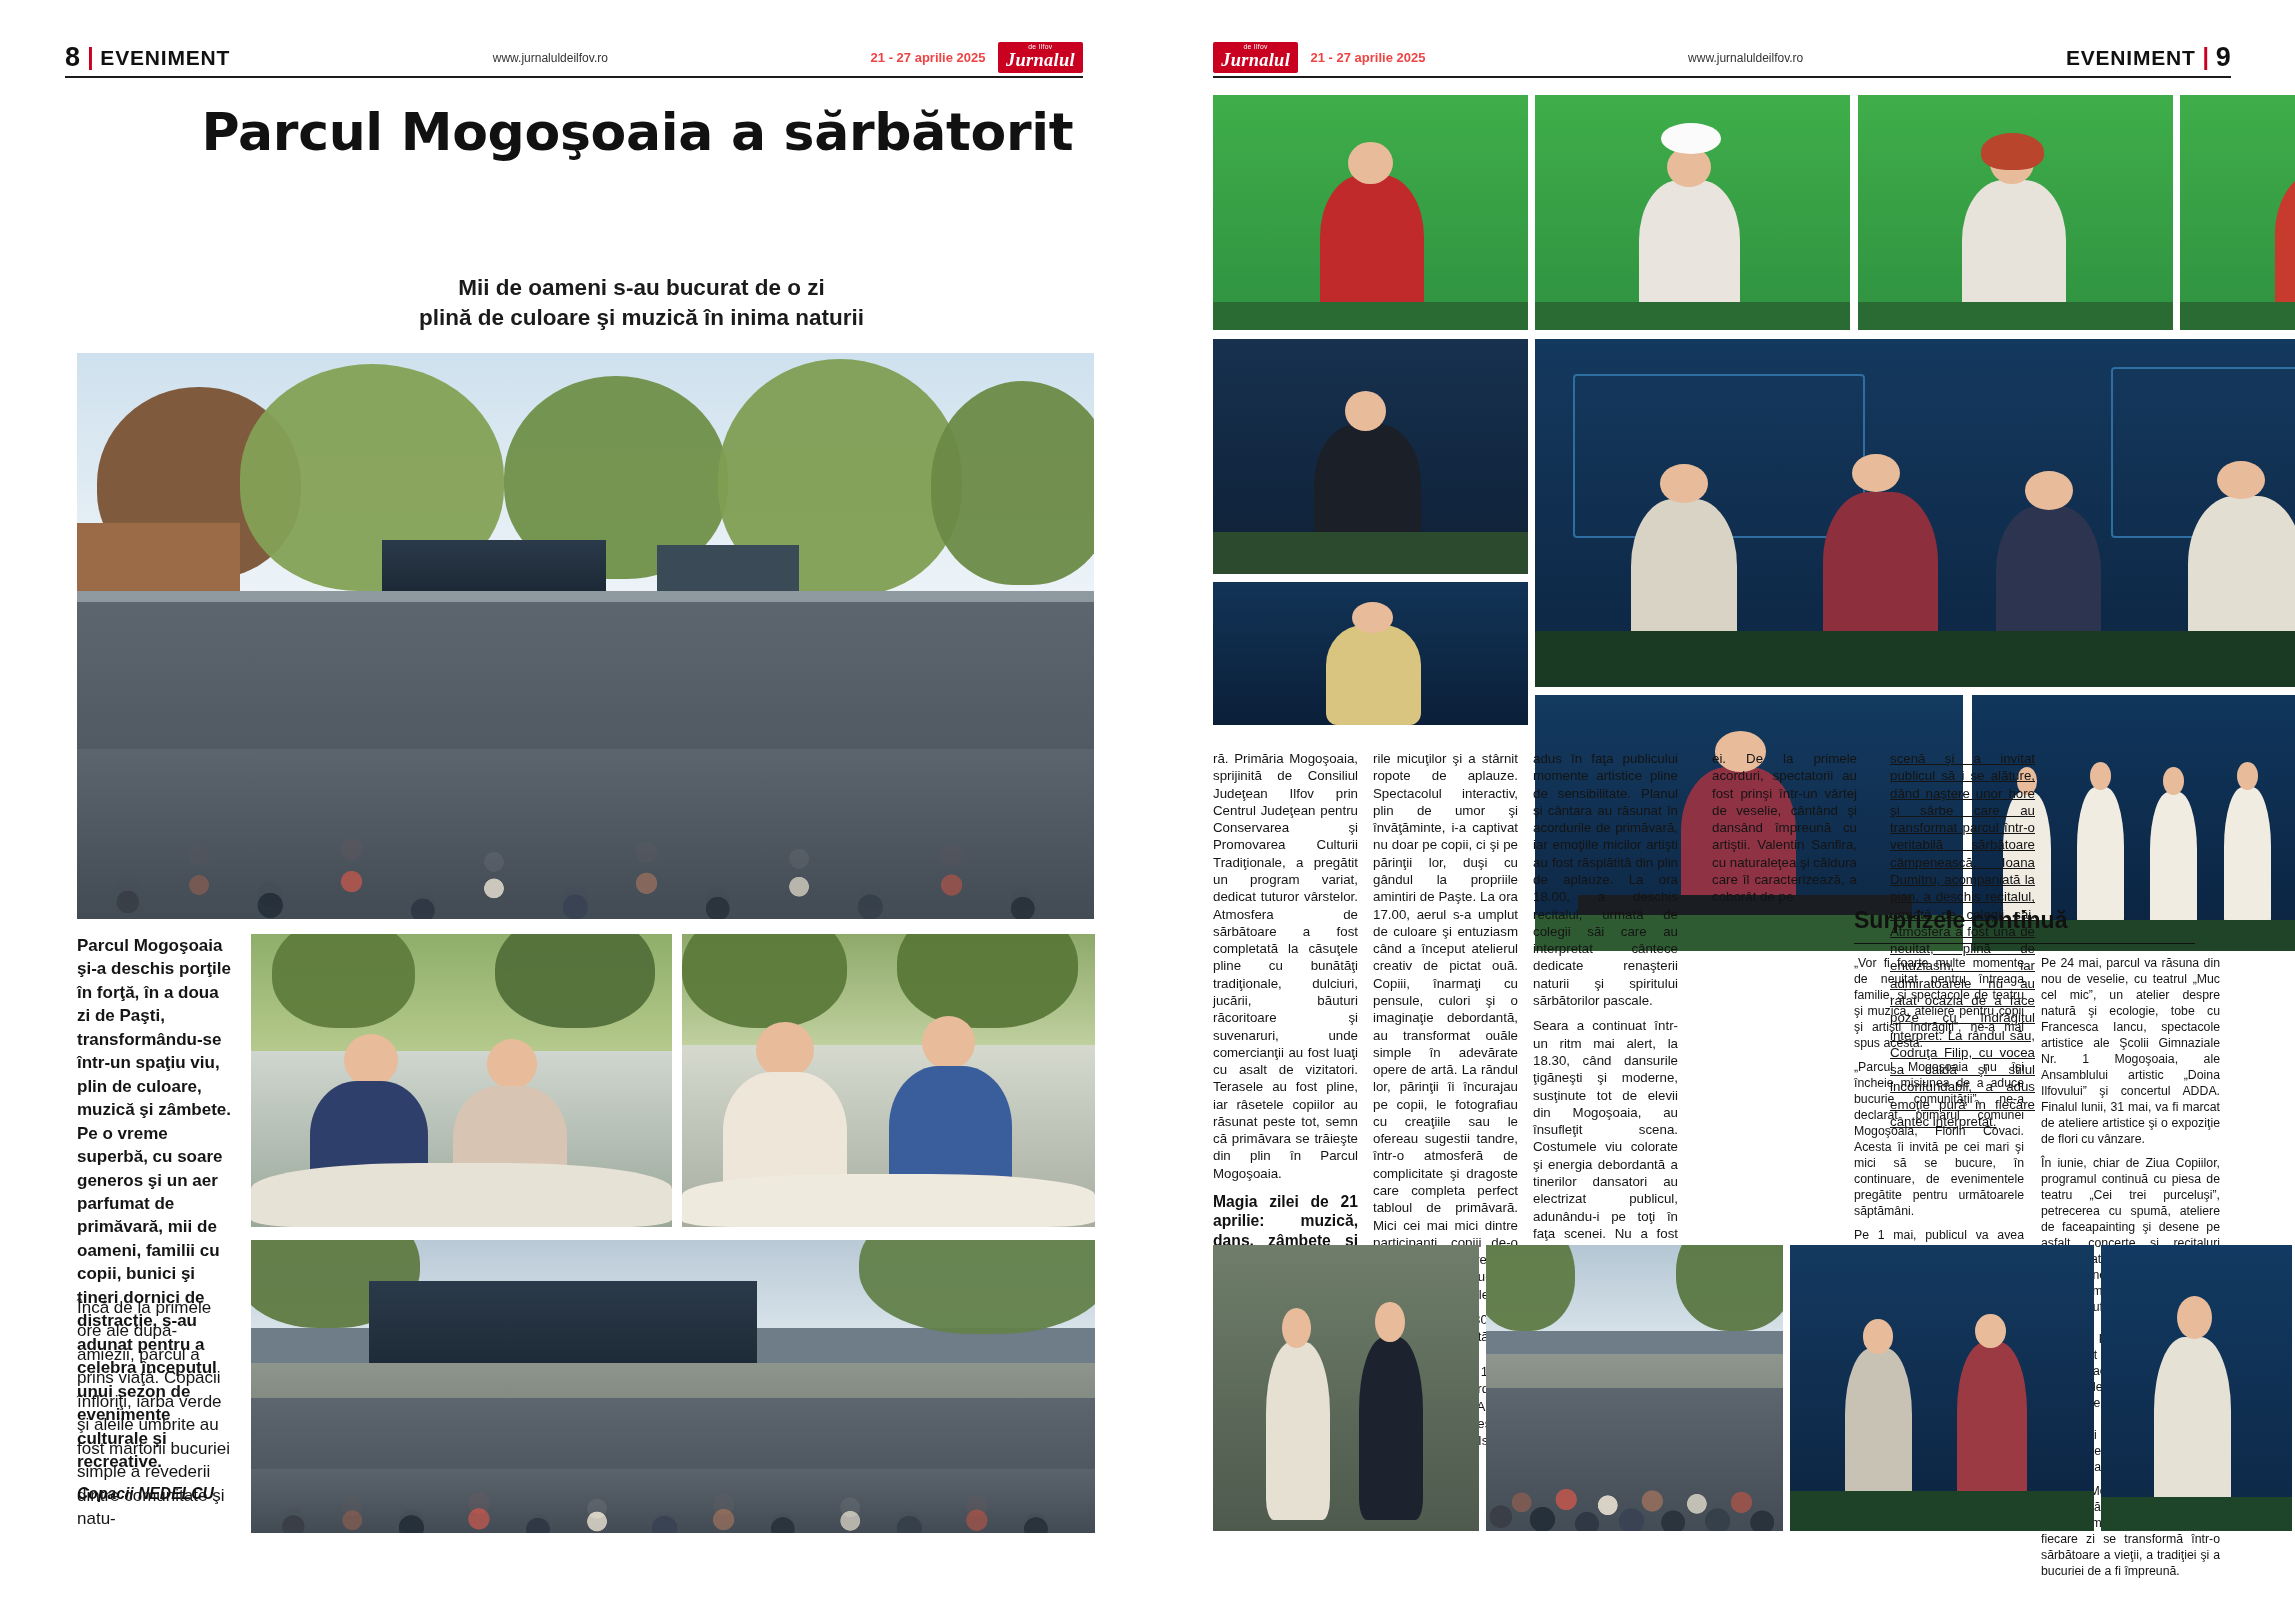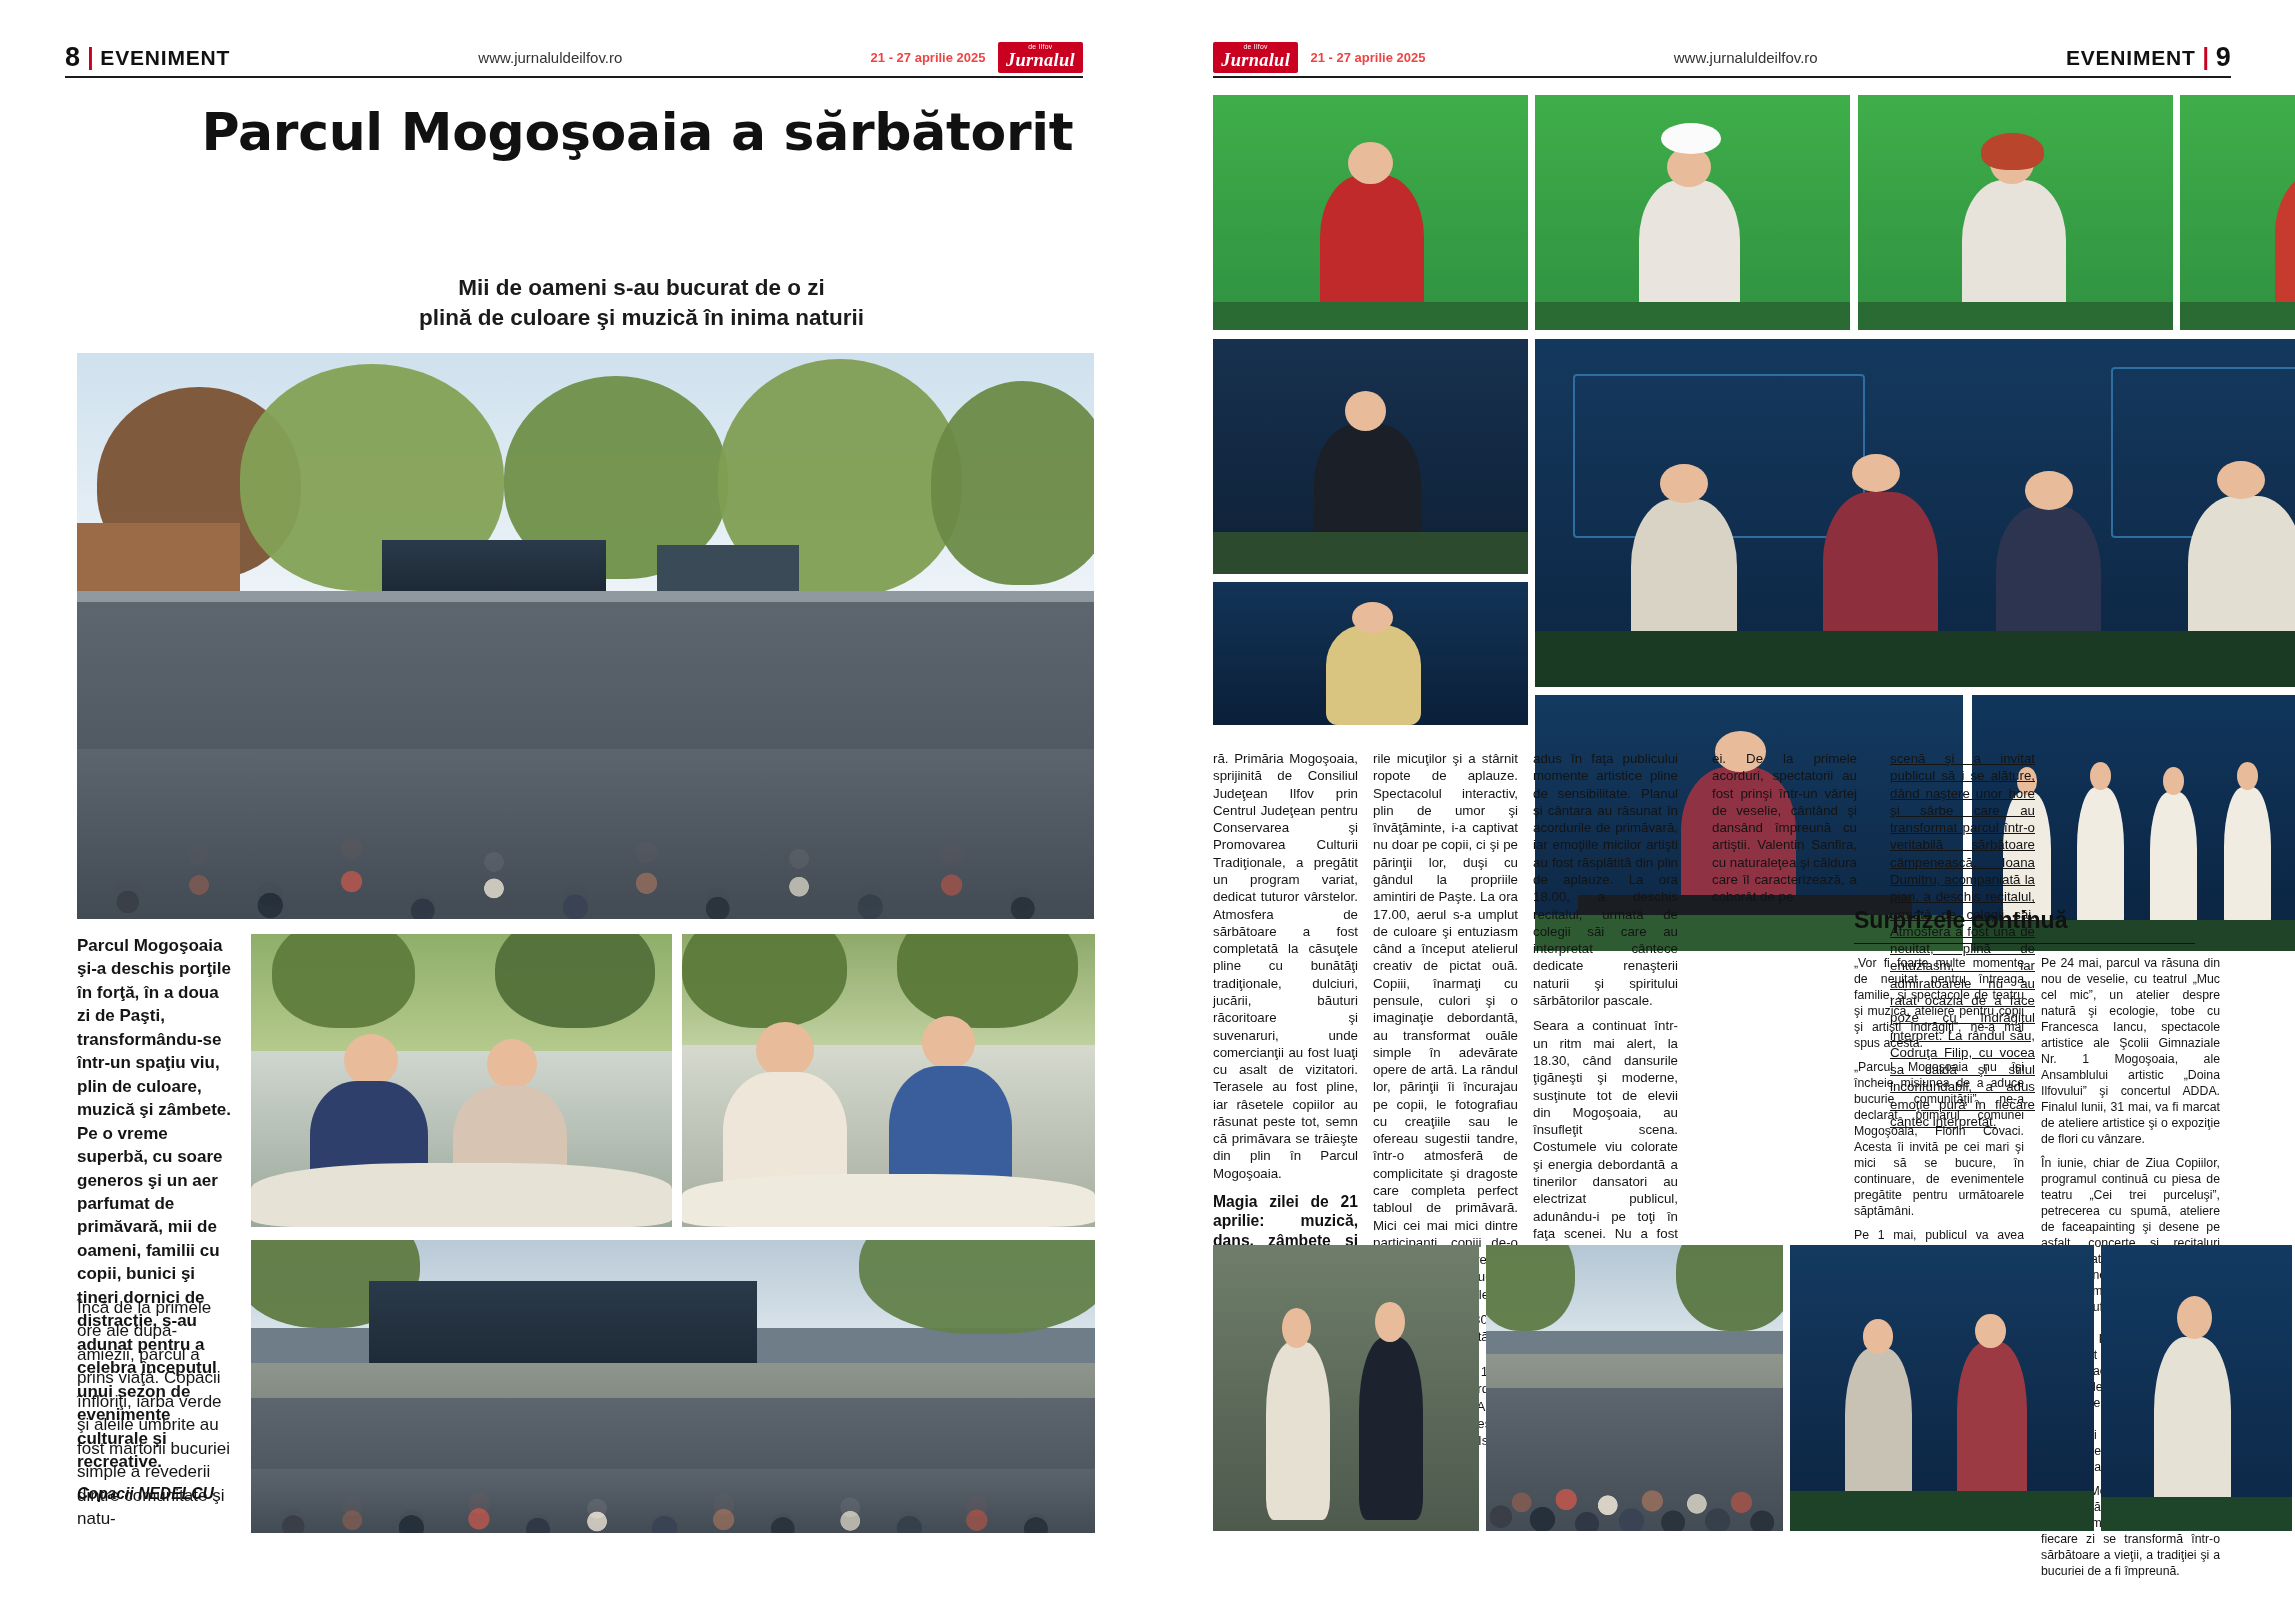--- a/index.html
+++ b/index.html
@@ -51,21 +51,21 @@
     font-weight: bold;
     margin: 0 6.8px;
   }
   .hdr-section {
     font-size: 21px;
     font-weight: bold;
     letter-spacing: 0.8px;
     color: #111;
   }
   .hdr-url {
-    font-size: 15px;
+    font-size: 12px;
     color: #333;
   }
   .hdr-date {
     font-size: 13px;
     color: #ef4444;
     font-weight: bold;
   }
   .hdr-spacer { flex: 1; }
 
   .masthead {

